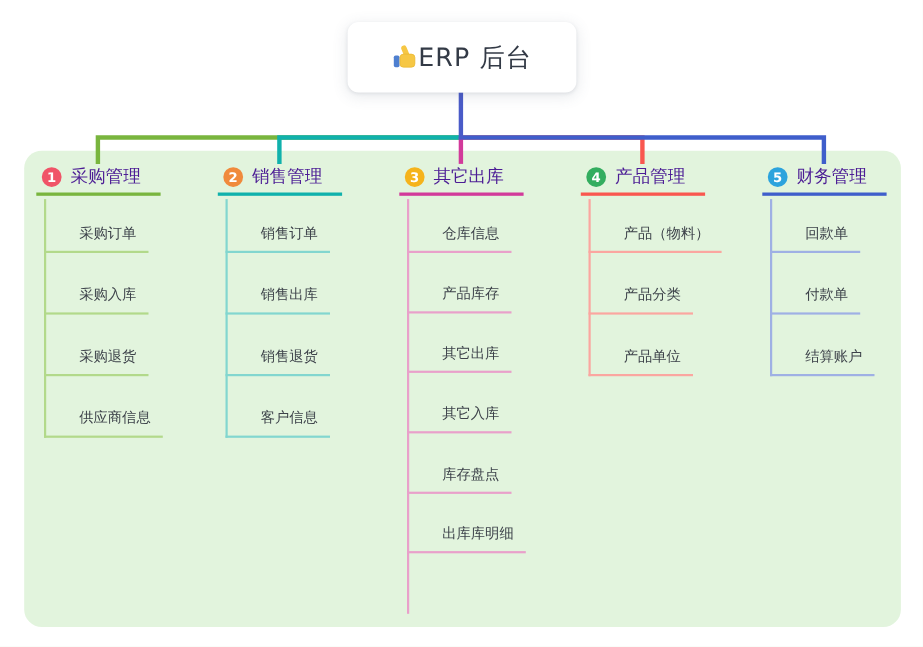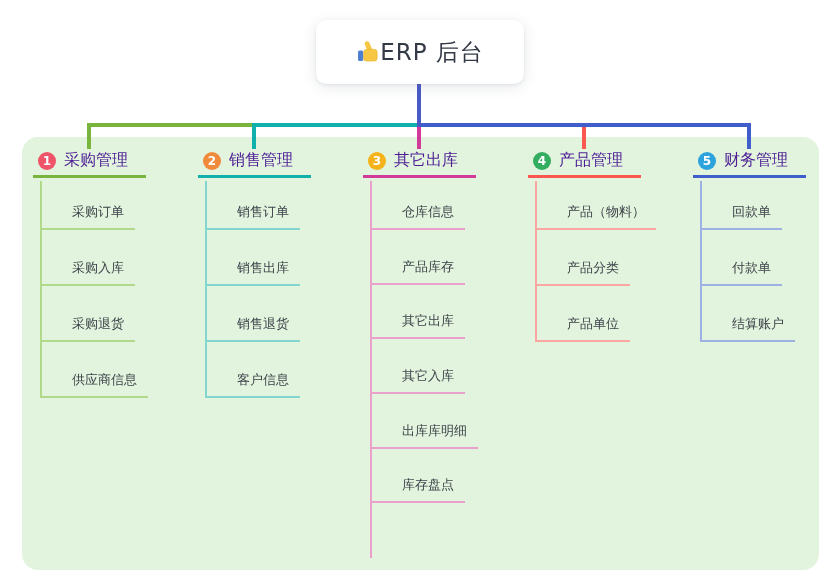--- a/index.html
+++ b/index.html
@@ -142,24 +142,24 @@
         <div class="child" style="height: 54.7px;">
           <span class="clabel">产品库存</span>
         </div>
         <div class="child" style="height: 54.7px;">
           <span class="clabel">其它出库</span>
         </div>
         <div class="child" style="height: 54.7px;">
           <span class="clabel">其它入库</span>
         </div>
         <div class="child" style="height: 54.7px;">
-          <span class="clabel">出库库明细</span>
+          <span class="clabel">库存盘点</span>
         </div>
         <div class="child" style="height: 54.7px;">
-          <span class="clabel">库存盘点</span>
+          <span class="clabel">出库库明细</span>
         </div>
       </div>
     </div>
     <div class="branch" style="left: 528px; --main: #f9574f; --light: #fba6a0; --circle: #33ad5f;">
       <div class="btitle">
         <span class="bnum">4</span>
         <span class="btext">产品管理</span>
       </div>
       <div class="trunk" style="height: 161px;"></div>
       <div class="children" style="top: 28px;">

